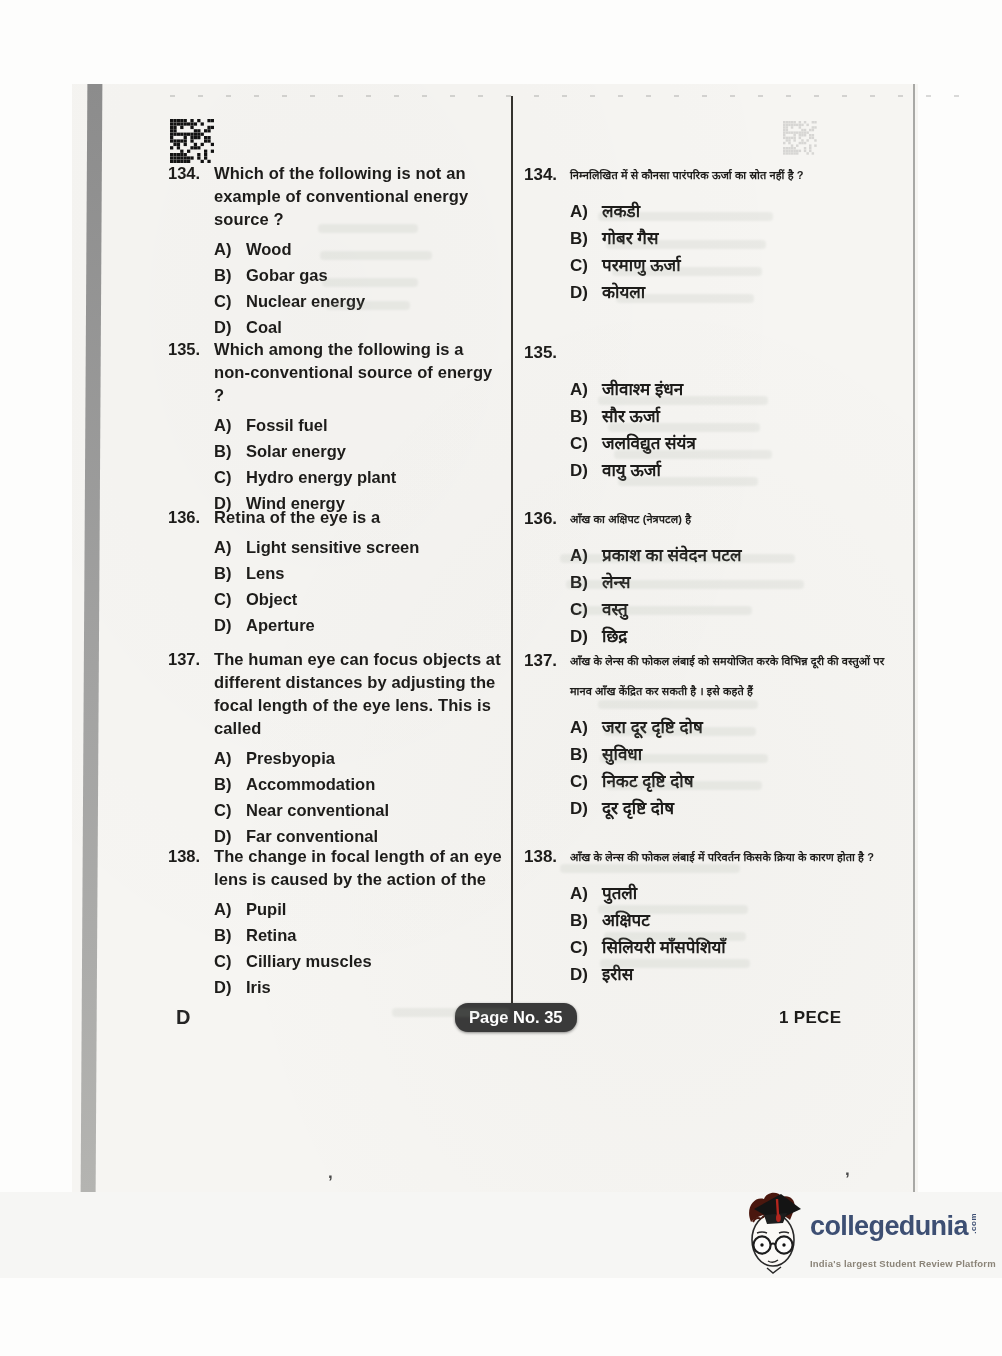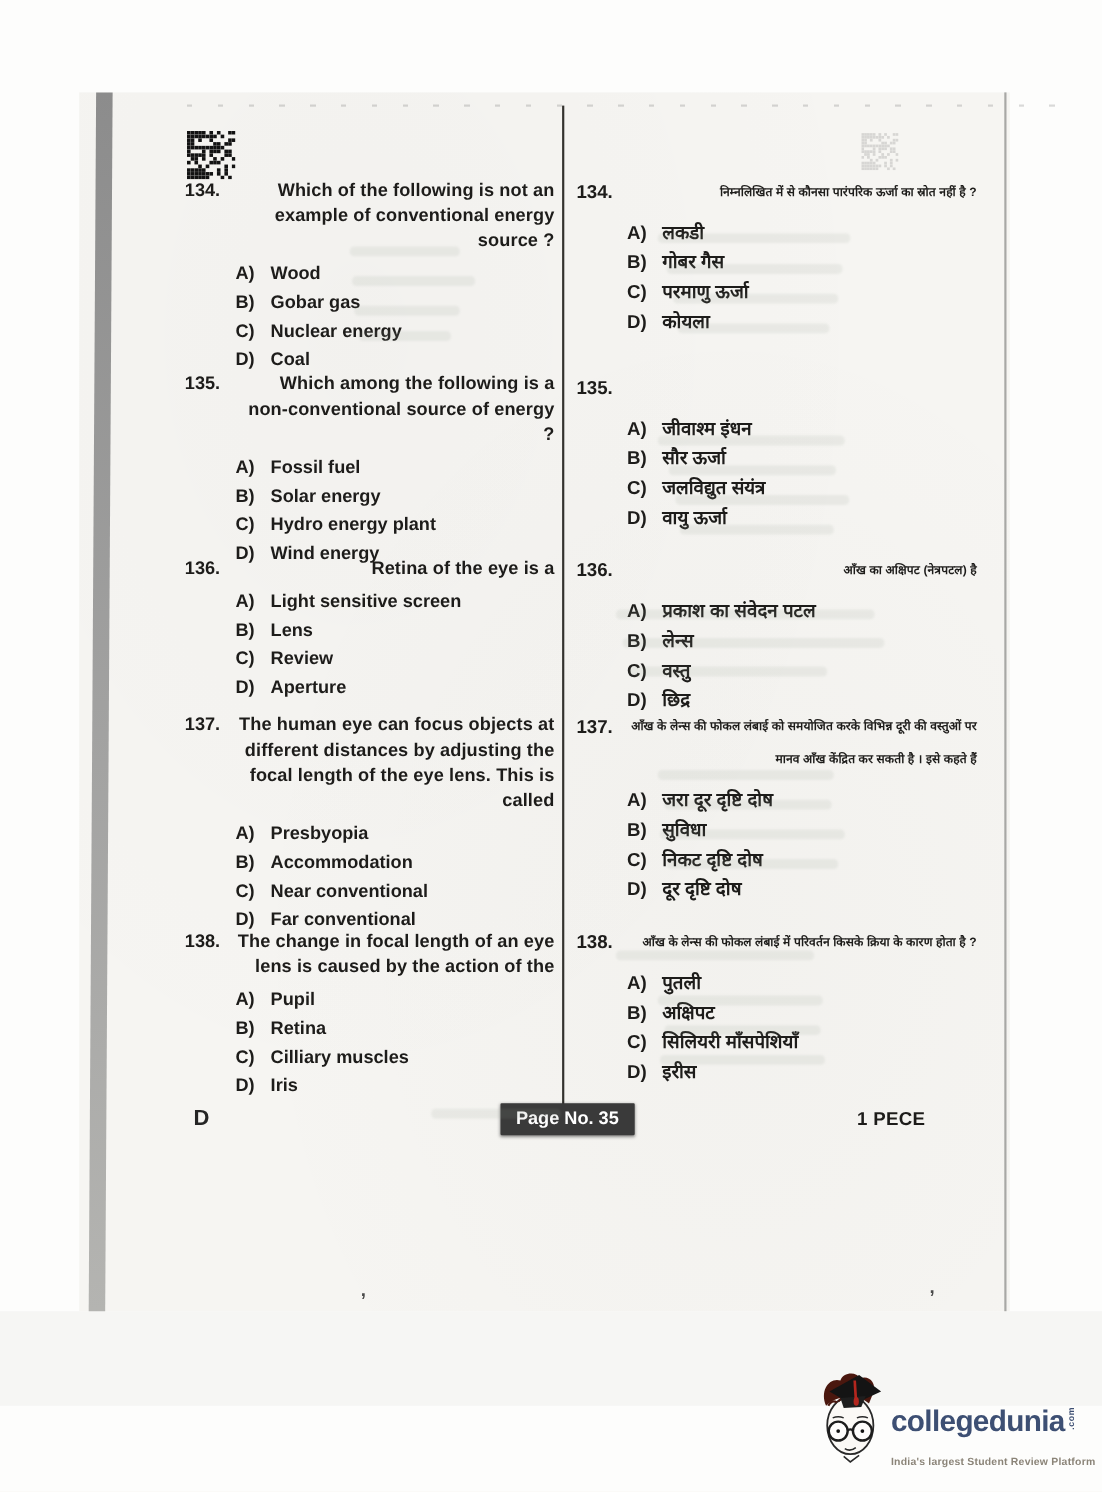--- a/index.html
+++ b/index.html
@@ -27,38 +27,38 @@
   
   .qr{position:absolute;left:170px;top:119px;}
   .qr-bleed{position:absolute;left:783px;top:121px;opacity:.13;filter:blur(.5px);}
   
   .col{position:absolute;top:0;}
   .col-en{left:168px;width:336px;}
   .col-hi{left:524px;width:366px;}
   .q{position:absolute;width:100%;}
   .q-head{display:flex;align-items:flex-start;}
   .q-num{flex:0 0 46px;width:46px;font-weight:700;font-size:16.5px;line-height:23px;}
-  .q-text{font-weight:700;font-size:16.5px;line-height:23px;width:290px;letter-spacing:.1px;text-align:right;}
+  .q-text{font-weight:700;font-size:16.5px;line-height:23px;width:290px;letter-spacing:.1px;}
   .col-hi .q-num{line-height:30px;font-size:17px;}
   .col-hi .q-text{font-size:11px;line-height:30px;width:318px;font-weight:600;}
   .opts{margin-left:46px;margin-top:9px;}
   .opt{display:flex;align-items:baseline;height:26px;font-weight:700;font-size:16.5px;}
   .col-hi .opt{height:27px;font-size:17px;font-weight:600;}
   .opt-label{flex:0 0 32px;width:32px;}
   
   .set-code{position:absolute;left:176px;top:1006px;font-size:20px;font-weight:700;color:#252525;}
   .page-badge{position:absolute;left:455px;top:1003px;background:#3a3a3a;color:#ffffff;
-    font-weight:700;font-size:16.5px;padding:5px 14px;border-radius:1px;
+    font-weight:700;font-size:16.5px;padding:5px 14px;border-radius:13px;
     box-shadow:0 1px 3px rgba(0,0,0,.45);}
   .paper-code{position:absolute;left:779px;top:1008px;font-size:17px;font-weight:700;letter-spacing:.3px;}
   
   .bleed{position:absolute;height:9px;border-radius:4px;background:#8e9a8c;opacity:.12;filter:blur(1px);}
   .stray{position:absolute;font-size:17px;font-weight:700;color:#4a4a4a;}
   
-  .logo{position:absolute;left:742px;top:1244px;display:flex;align-items:flex-end;gap:4px;}
+  .logo{position:absolute;left:742px;top:1188px;display:flex;align-items:center;gap:4px;}
   .logo-text{margin-top:16px;}
   .logo-row{display:flex;align-items:flex-start;}
   .logo-word{font-size:27px;font-weight:700;color:#3d4f73;letter-spacing:-.6px;line-height:27px;}
   .logo-com{writing-mode:vertical-rl;transform:rotate(180deg);font-size:8px;font-weight:700;
     color:#3d4f73;letter-spacing:.5px;margin-left:1px;line-height:9px;}
   .logo-tagline{font-size:9.5px;font-weight:700;color:#8b8478;margin-top:18px;letter-spacing:.2px;white-space:nowrap;}
 </style>
 </head>
 <body>
 
@@ -320,21 +320,21 @@
         <div class="opt">
           <span class="opt-label">A)</span>
           <span class="opt-text">Light sensitive screen</span>
         </div>
         <div class="opt">
           <span class="opt-label">B)</span>
           <span class="opt-text">Lens</span>
         </div>
         <div class="opt">
           <span class="opt-label">C)</span>
-          <span class="opt-text">Review</span>
+          <span class="opt-text">Object</span>
         </div>
         <div class="opt">
           <span class="opt-label">D)</span>
           <span class="opt-text">Aperture</span>
         </div>
       </div>
     </div>
     <div class="q" style="top: 648px;">
       <div class="q-head">
         <span class="q-num">137.</span>

